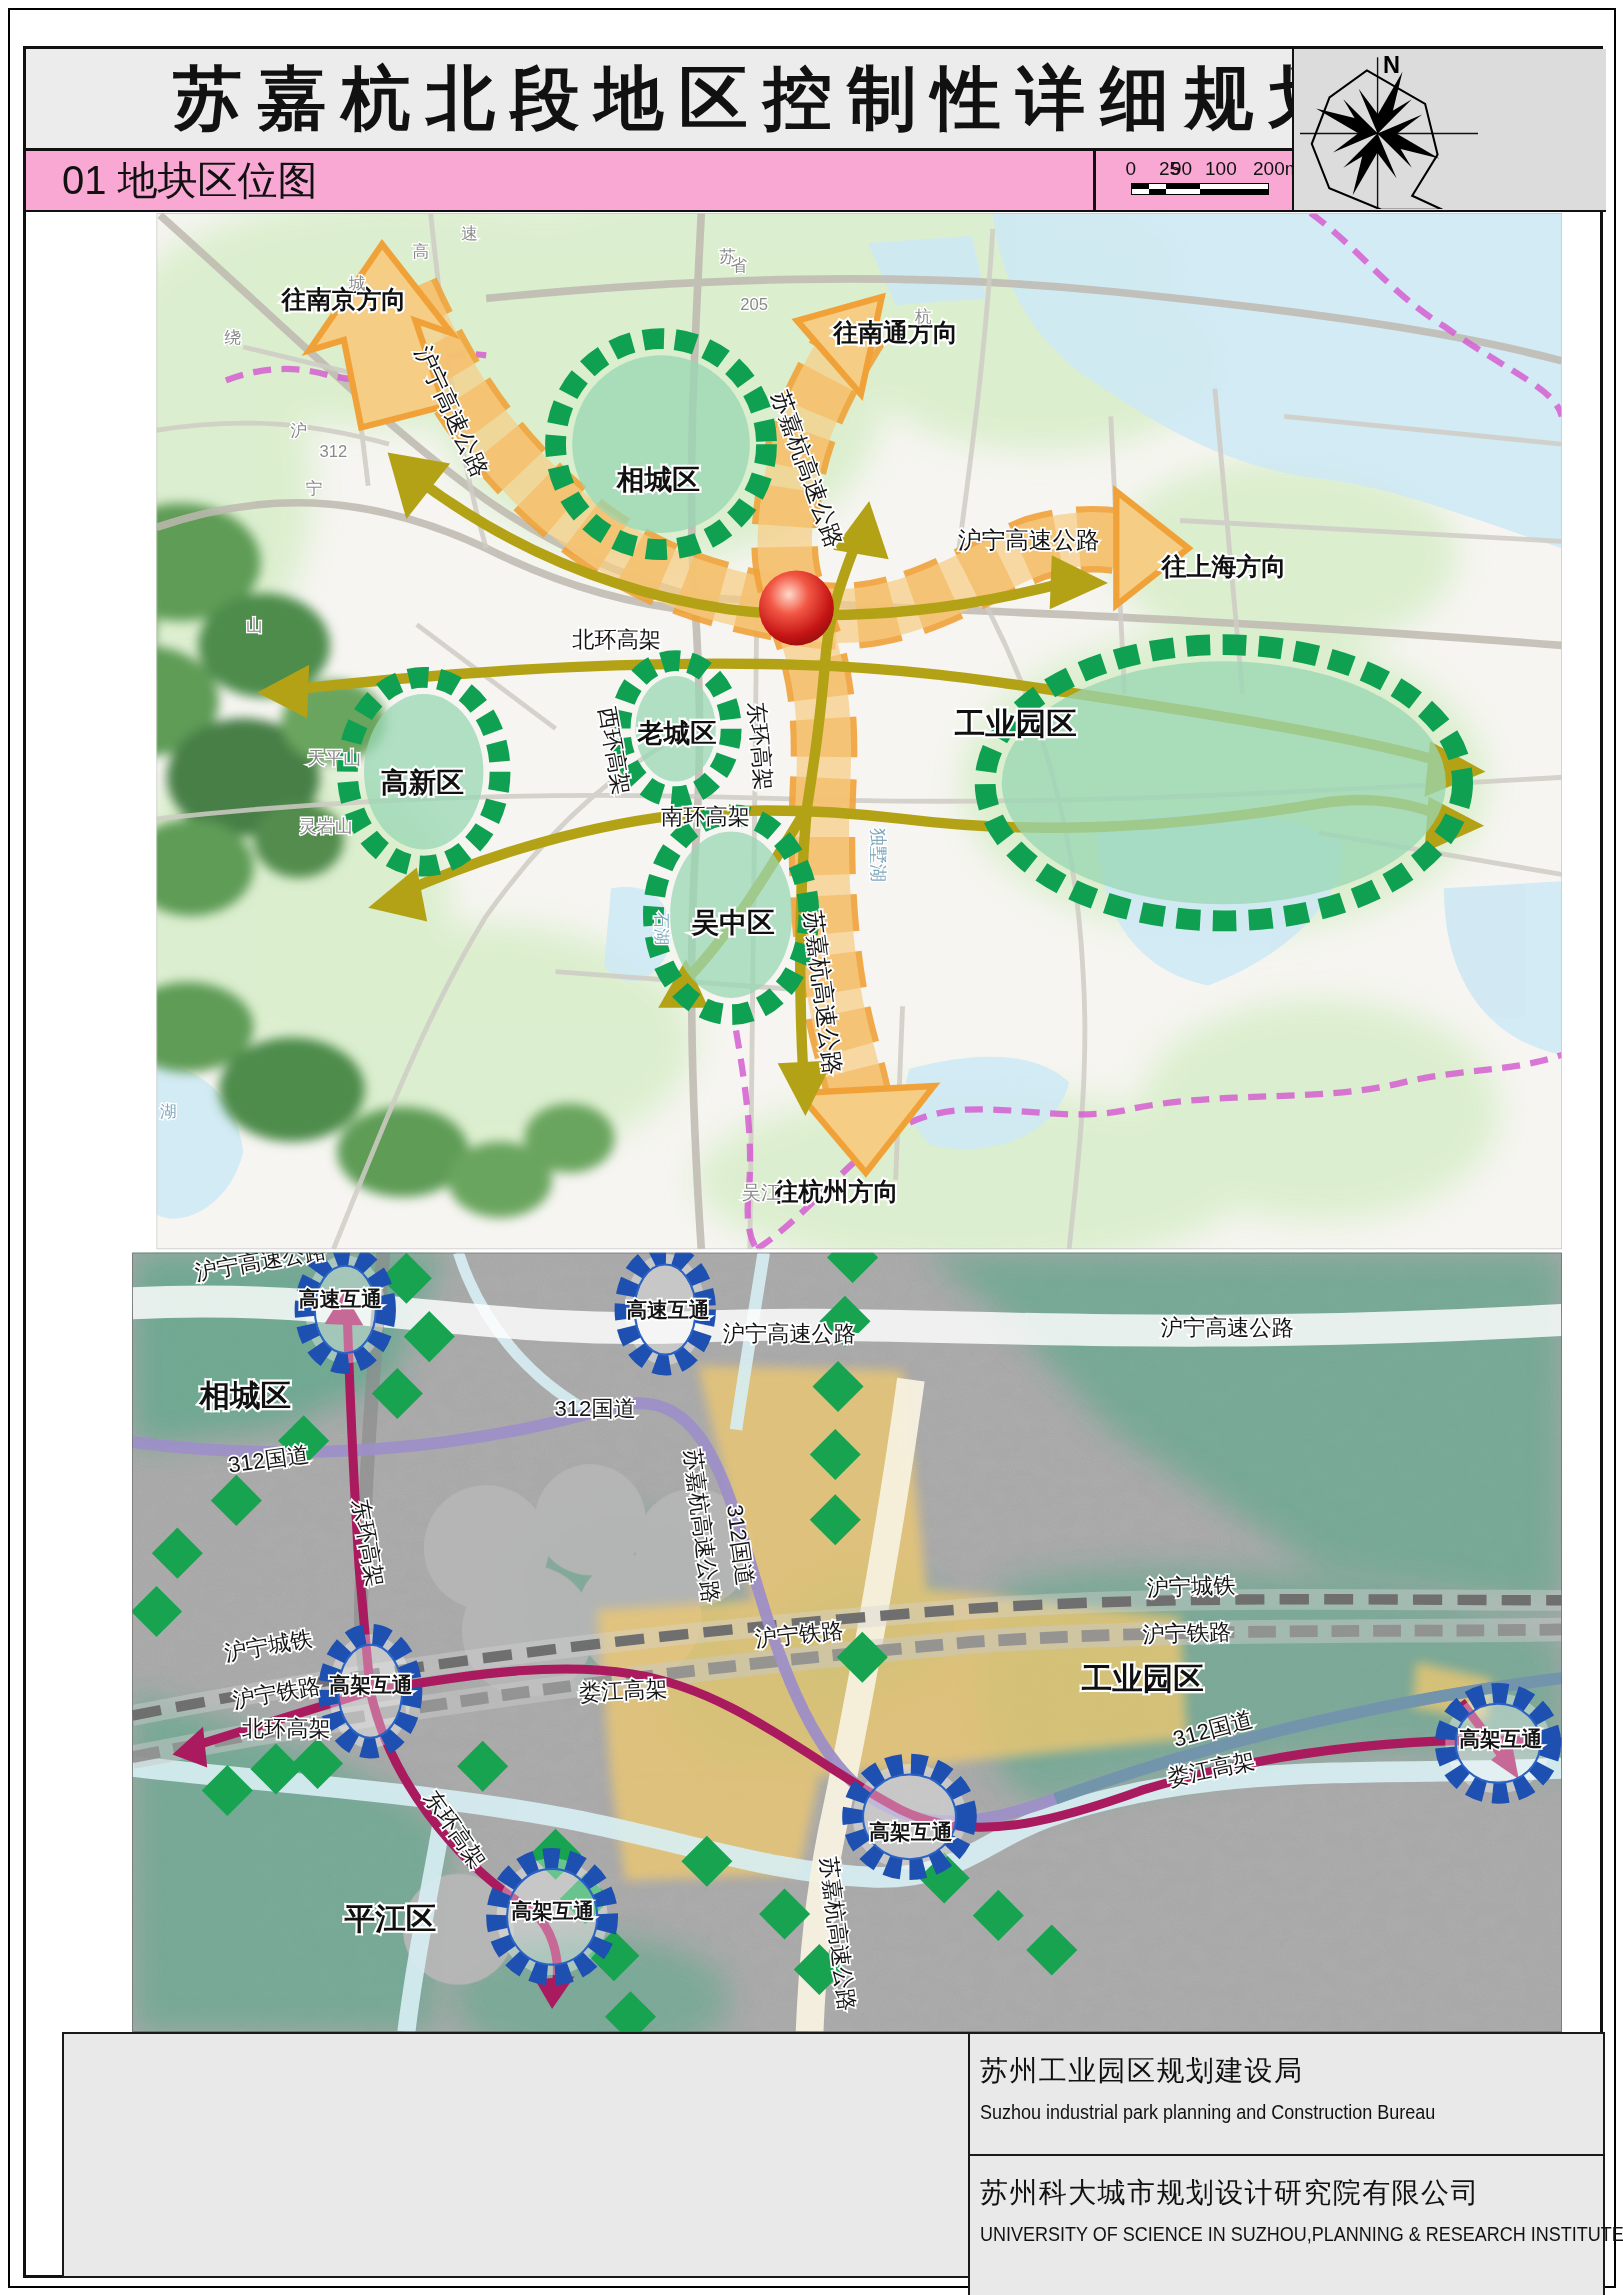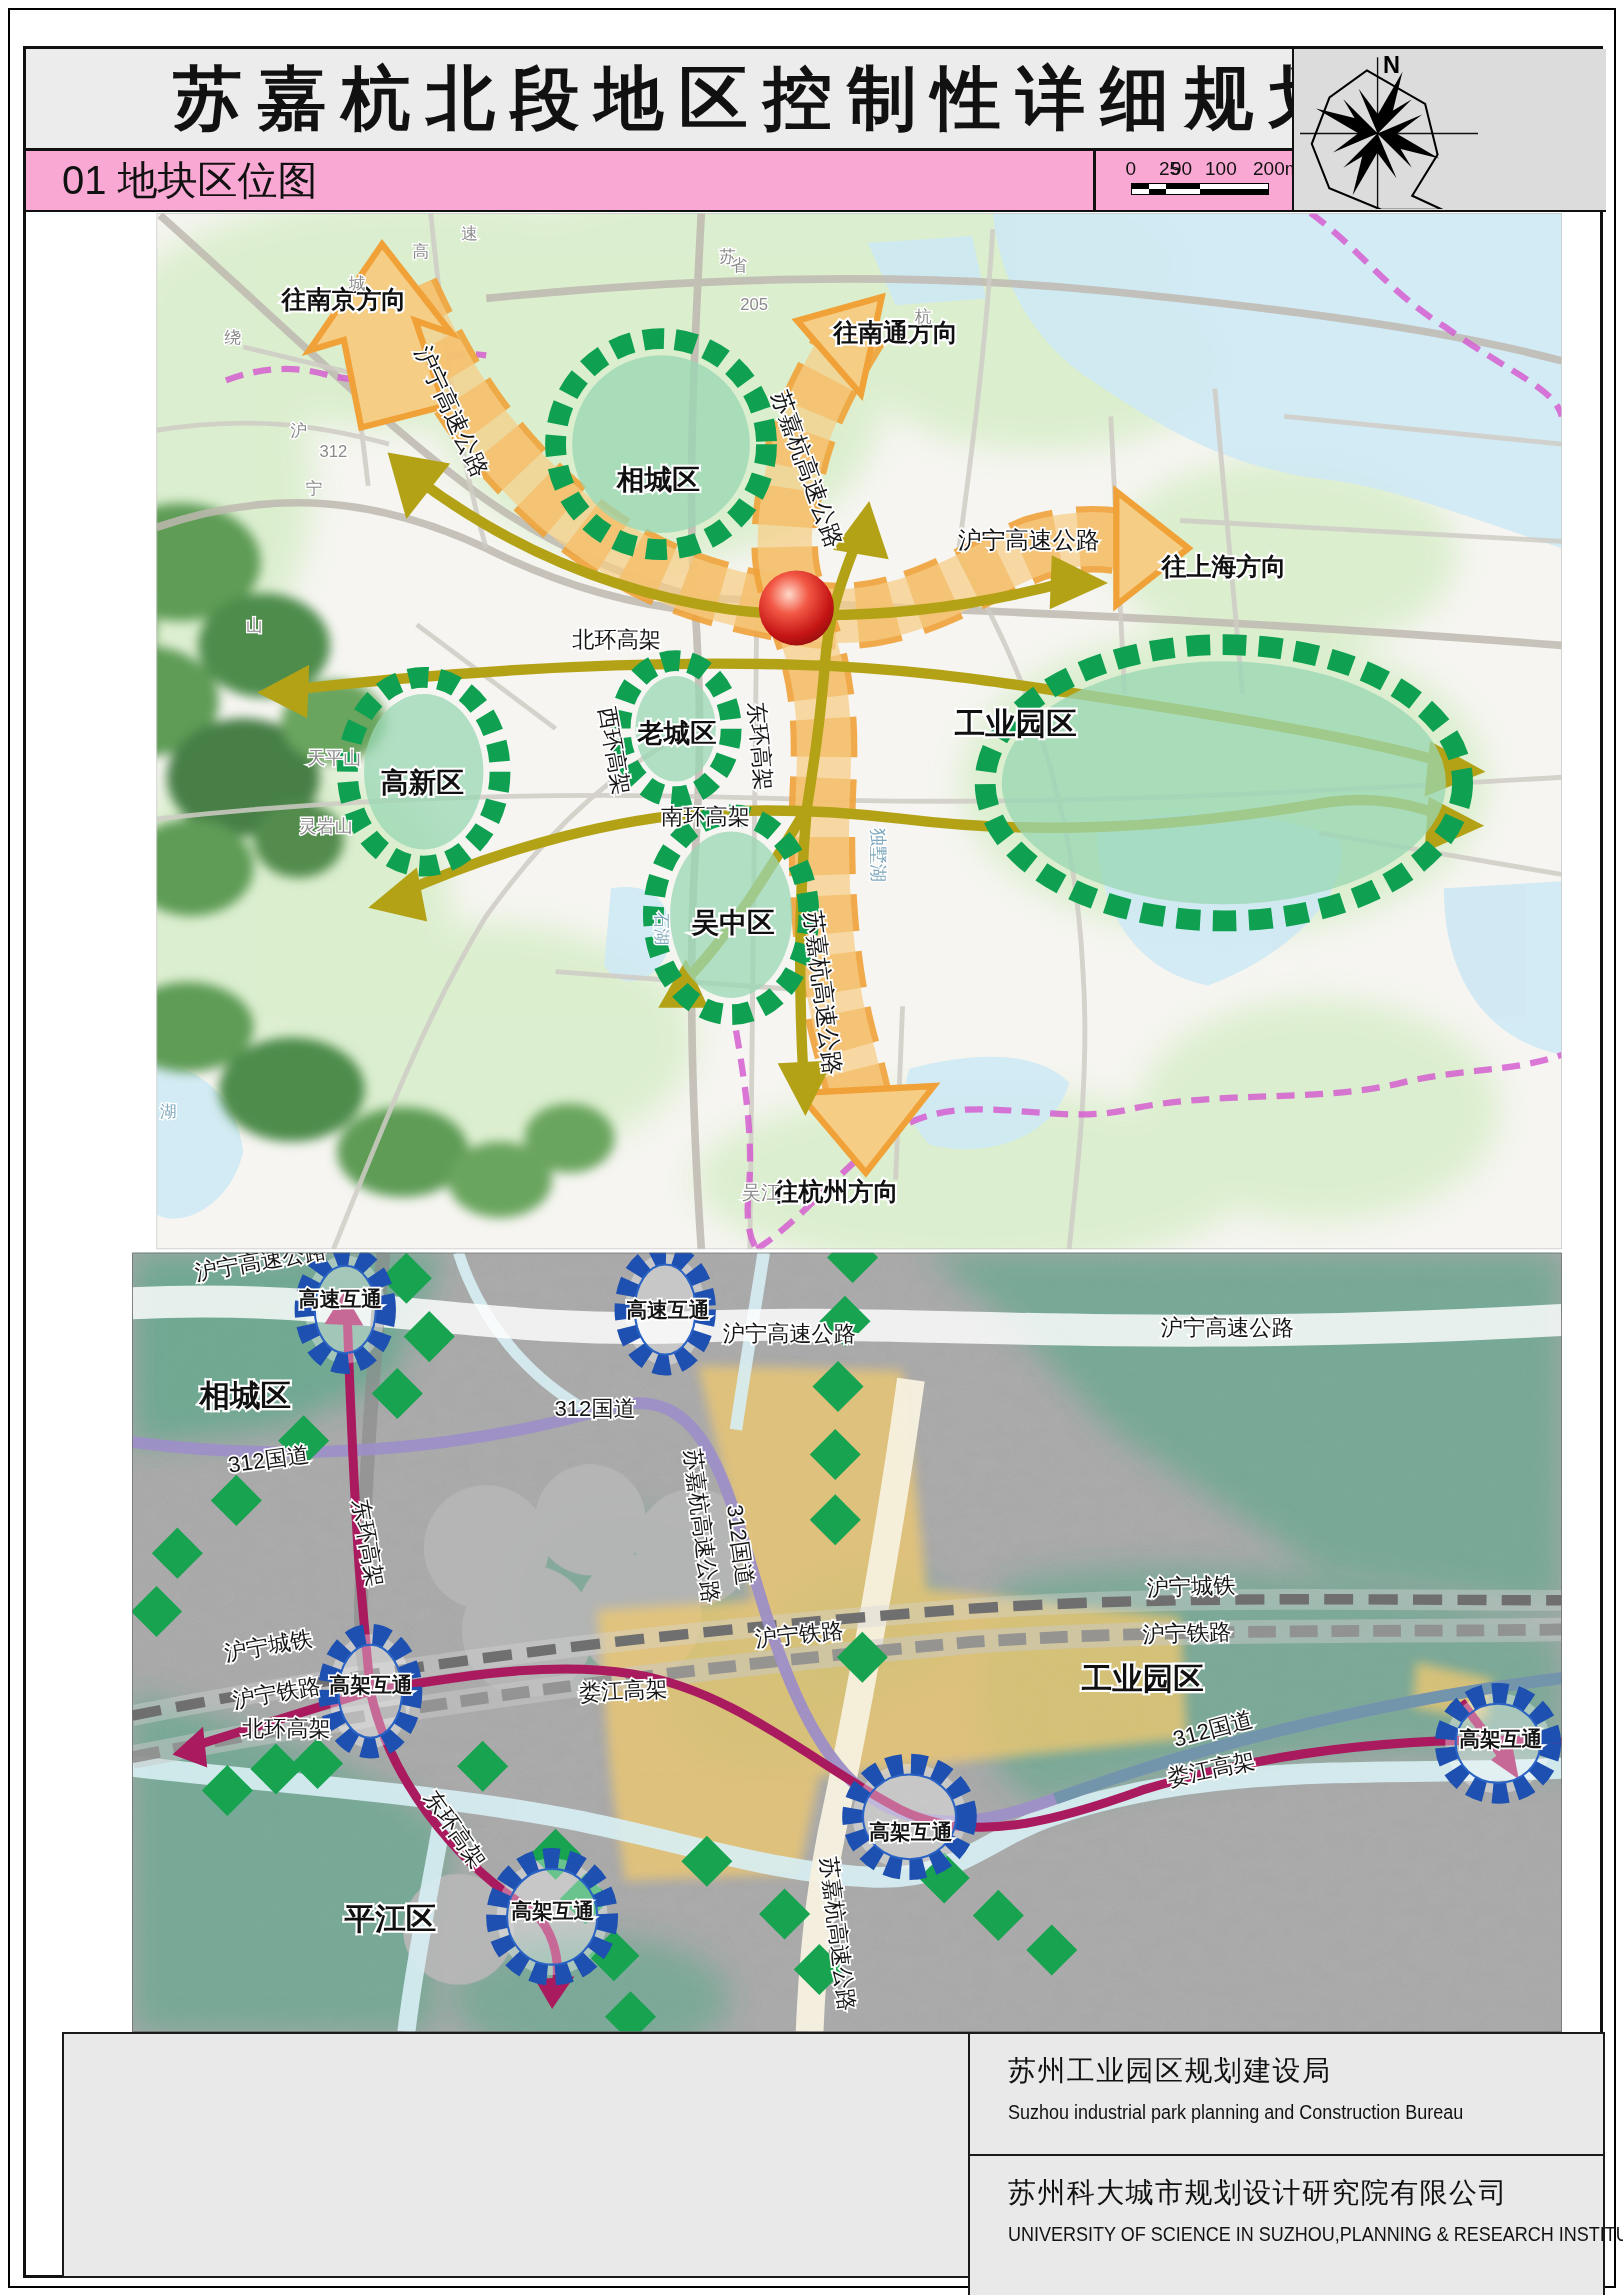--- a/index.html
+++ b/index.html
@@ -14,21 +14,21 @@
   #subDiv{left:1093px;top:151px;width:2.8px;height:61px;background:#111;}
   #scaleWrap{left:1102px;top:155px;width:187px;height:53px;}
   #scaleWrap .ticks{position:absolute;top:2.8px;left:0;width:100%;font-size:19px;}
   #scaleWrap .ticks span{position:absolute;}
   #sbar{position:absolute;left:29px;top:28px;width:136px;height:10.4px;border:1.4px solid #000;display:flex;}
   .seg{height:100%;display:flex;flex-direction:column;}
   .seg div{flex:1;}
   .b{background:#000;} .w{background:#fff;}
   #compassBox{left:1292px;top:49px;width:314px;height:163px;background:#dcdcdc;border-left:2.8px solid #111;border-bottom:2.8px solid #111;box-sizing:border-box;}
   #footBand{left:62px;top:2032px;width:1541px;height:246px;background:#e9e9e9;border:2.1px solid #1a1a1a;box-sizing:border-box;}
-  .fbox{left:968px;width:637px;box-sizing:border-box;border:2.1px solid #1a1a1a;background:#e9e9e9;padding:18px 21px 0 38px;}
+  .fbox{left:968px;width:637px;box-sizing:border-box;border:2.1px solid #1a1a1a;background:#e9e9e9;padding:18px 21px 0 10px;}
   .fcn{font-size:28px;letter-spacing:1.4px;}
   .fen{font-size:20px;margin-top:11px;display:inline-block;transform:scaleX(.9);transform-origin:left;white-space:nowrap;}
   .fdate{font-family:"Liberation Serif","DejaVu Serif",serif;font-size:26px;text-align:right;margin-top:7px;padding-right:5.6px;}
   svg text{font-family:"Liberation Sans","DejaVu Sans",sans-serif;}
   .lblB{font-weight:bold;fill:#101010;paint-order:stroke;stroke:#ffffff;stroke-width:6px;}
   .lbl{fill:#151515;paint-order:stroke;stroke:#ffffff;stroke-width:5px;}
   .lblG{fill:#8a8a8a;paint-order:stroke;stroke:#ffffff;stroke-width:4px;}
   .lblW{fill:#7fa8bc;paint-order:stroke;stroke:#ffffff;stroke-width:4px;}
   .dm{fill:#18a351;}
   .ringFill{fill:#98d7b3;fill-opacity:.75;}

